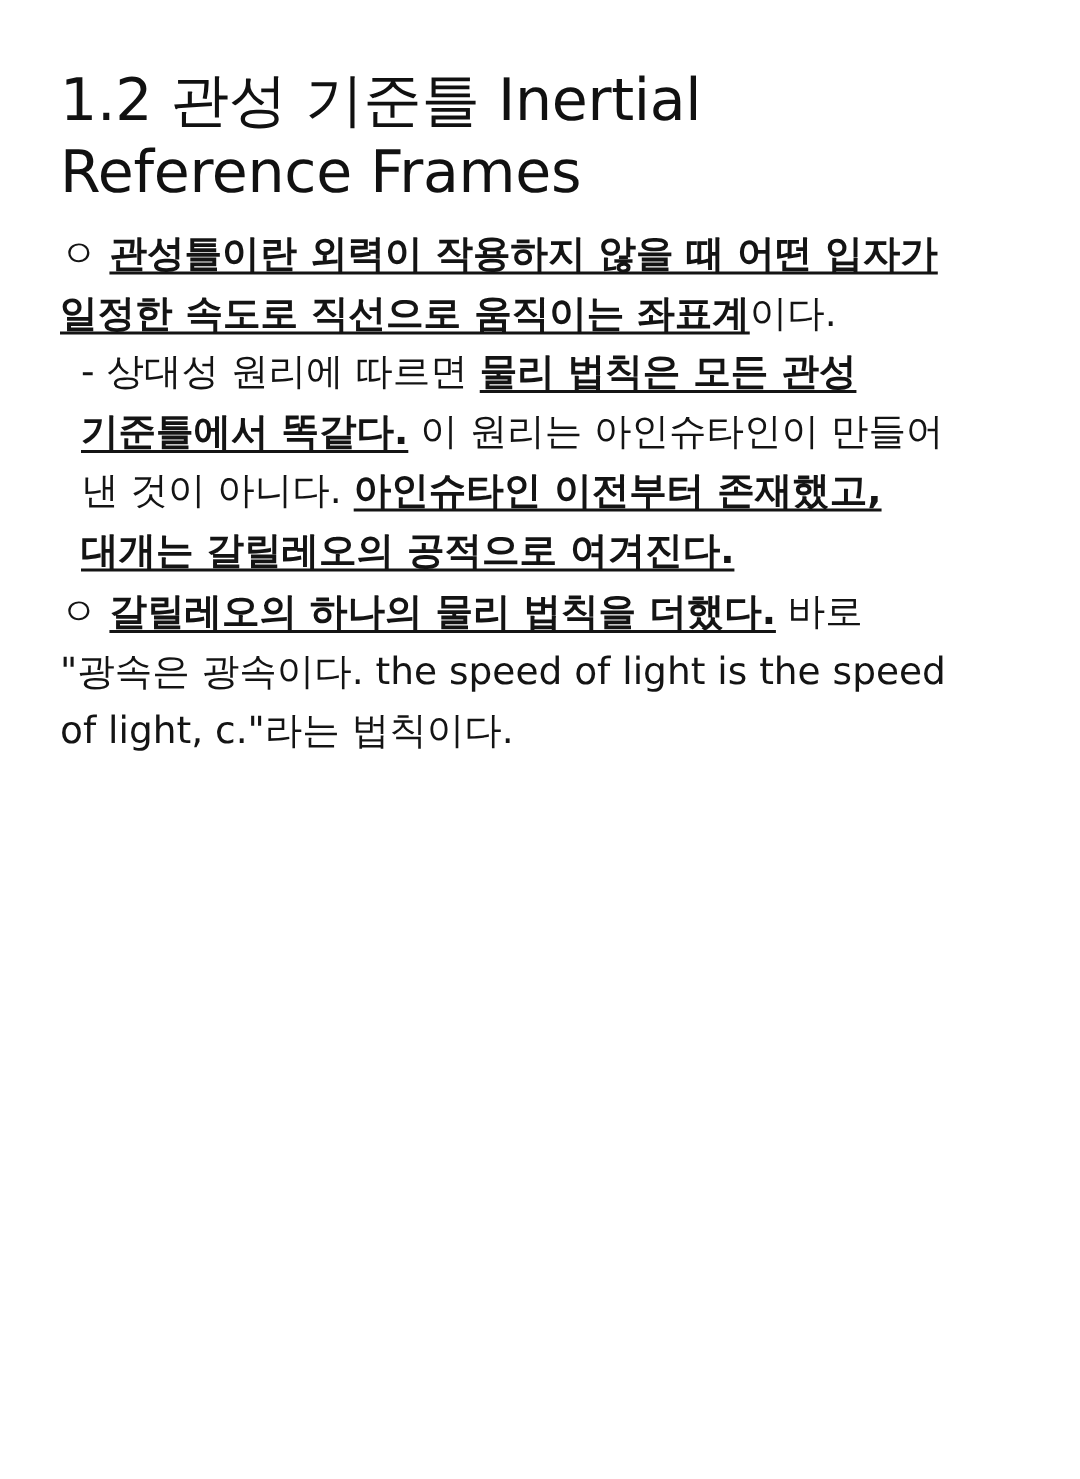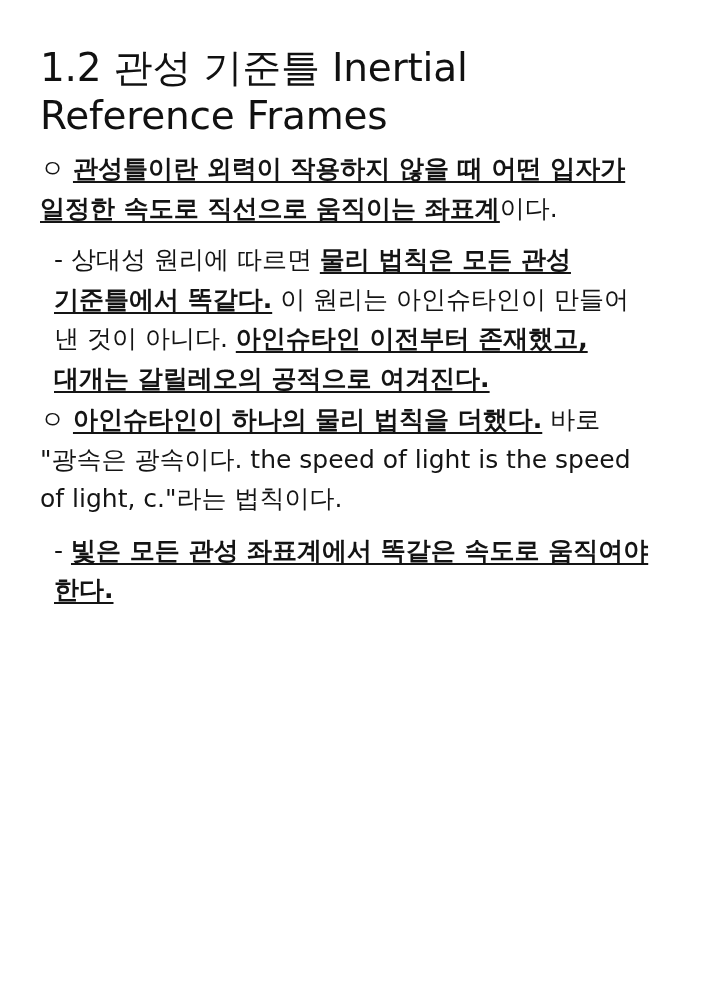--- a/index.html
+++ b/index.html
@@ -40,21 +40,21 @@
   .u {
     text-decoration: underline;
     text-underline-offset: 4px;
     text-decoration-thickness: 1.6px;
     font-weight: 700;
   }
   .bullet-para {
     margin-top: 2px;
   }
   .dash-para {
-    margin-top: 12px;
+    margin-top: 0px;
     padding-left: 14px;
     text-indent: -0px;
   }
   .marker {
     font-weight: 400;
   }
   .blk {
     margin-bottom: 0px;
   }
 </style>
@@ -72,22 +72,18 @@
       <span class="u">관성틀이란 외력이 작용하지 않을 때 어떤 입자가 일정한 속도로 직선으로 움직이는 좌표계</span><span>이다.</span>
     </p>
 
     <p class="para dash-para blk">
       <span class="marker">-</span>
       <span>상대성 원리에 따르면 </span><span class="u">물리 법칙은 모든 관성 기준틀에서 똑같다.</span><span> 이 원리는 아인슈타인이 만들어 낸 것이 아니다. </span><span class="u">아인슈타인 이전부터 존재했고, 대개는 갈릴레오의 공적으로 여겨진다.</span>
     </p>
 
     <p class="para bullet-para blk">
       <span class="marker">ㅇ</span>
-      <span class="u">아인슈타인이 하나의 물리 법칙을 더했다.</span><span> 바로 "광속은 광속이다. the speed of light is the speed of light, c."라는 법칙이다.</span>
+      <span class="u">갈릴레오의 하나의 물리 법칙을 더했다.</span><span> 바로 "광속은 광속이다. the speed of light is the speed of light, c."라는 법칙이다.</span>
     </p>
 
-    <p class="para dash-para blk">
-      <span class="marker">-</span>
-      <span class="u">빛은 모든 관성 좌표계에서 똑같은 속도로 움직여야 한다.</span>
-    </p>
 
   </div>
 </div>
 
 </body></html>

